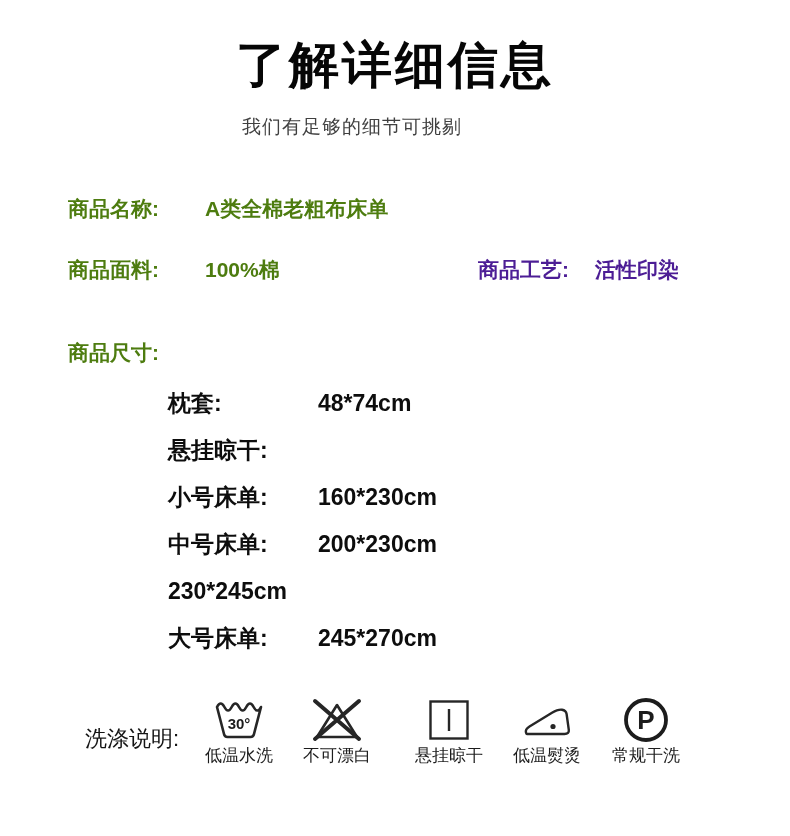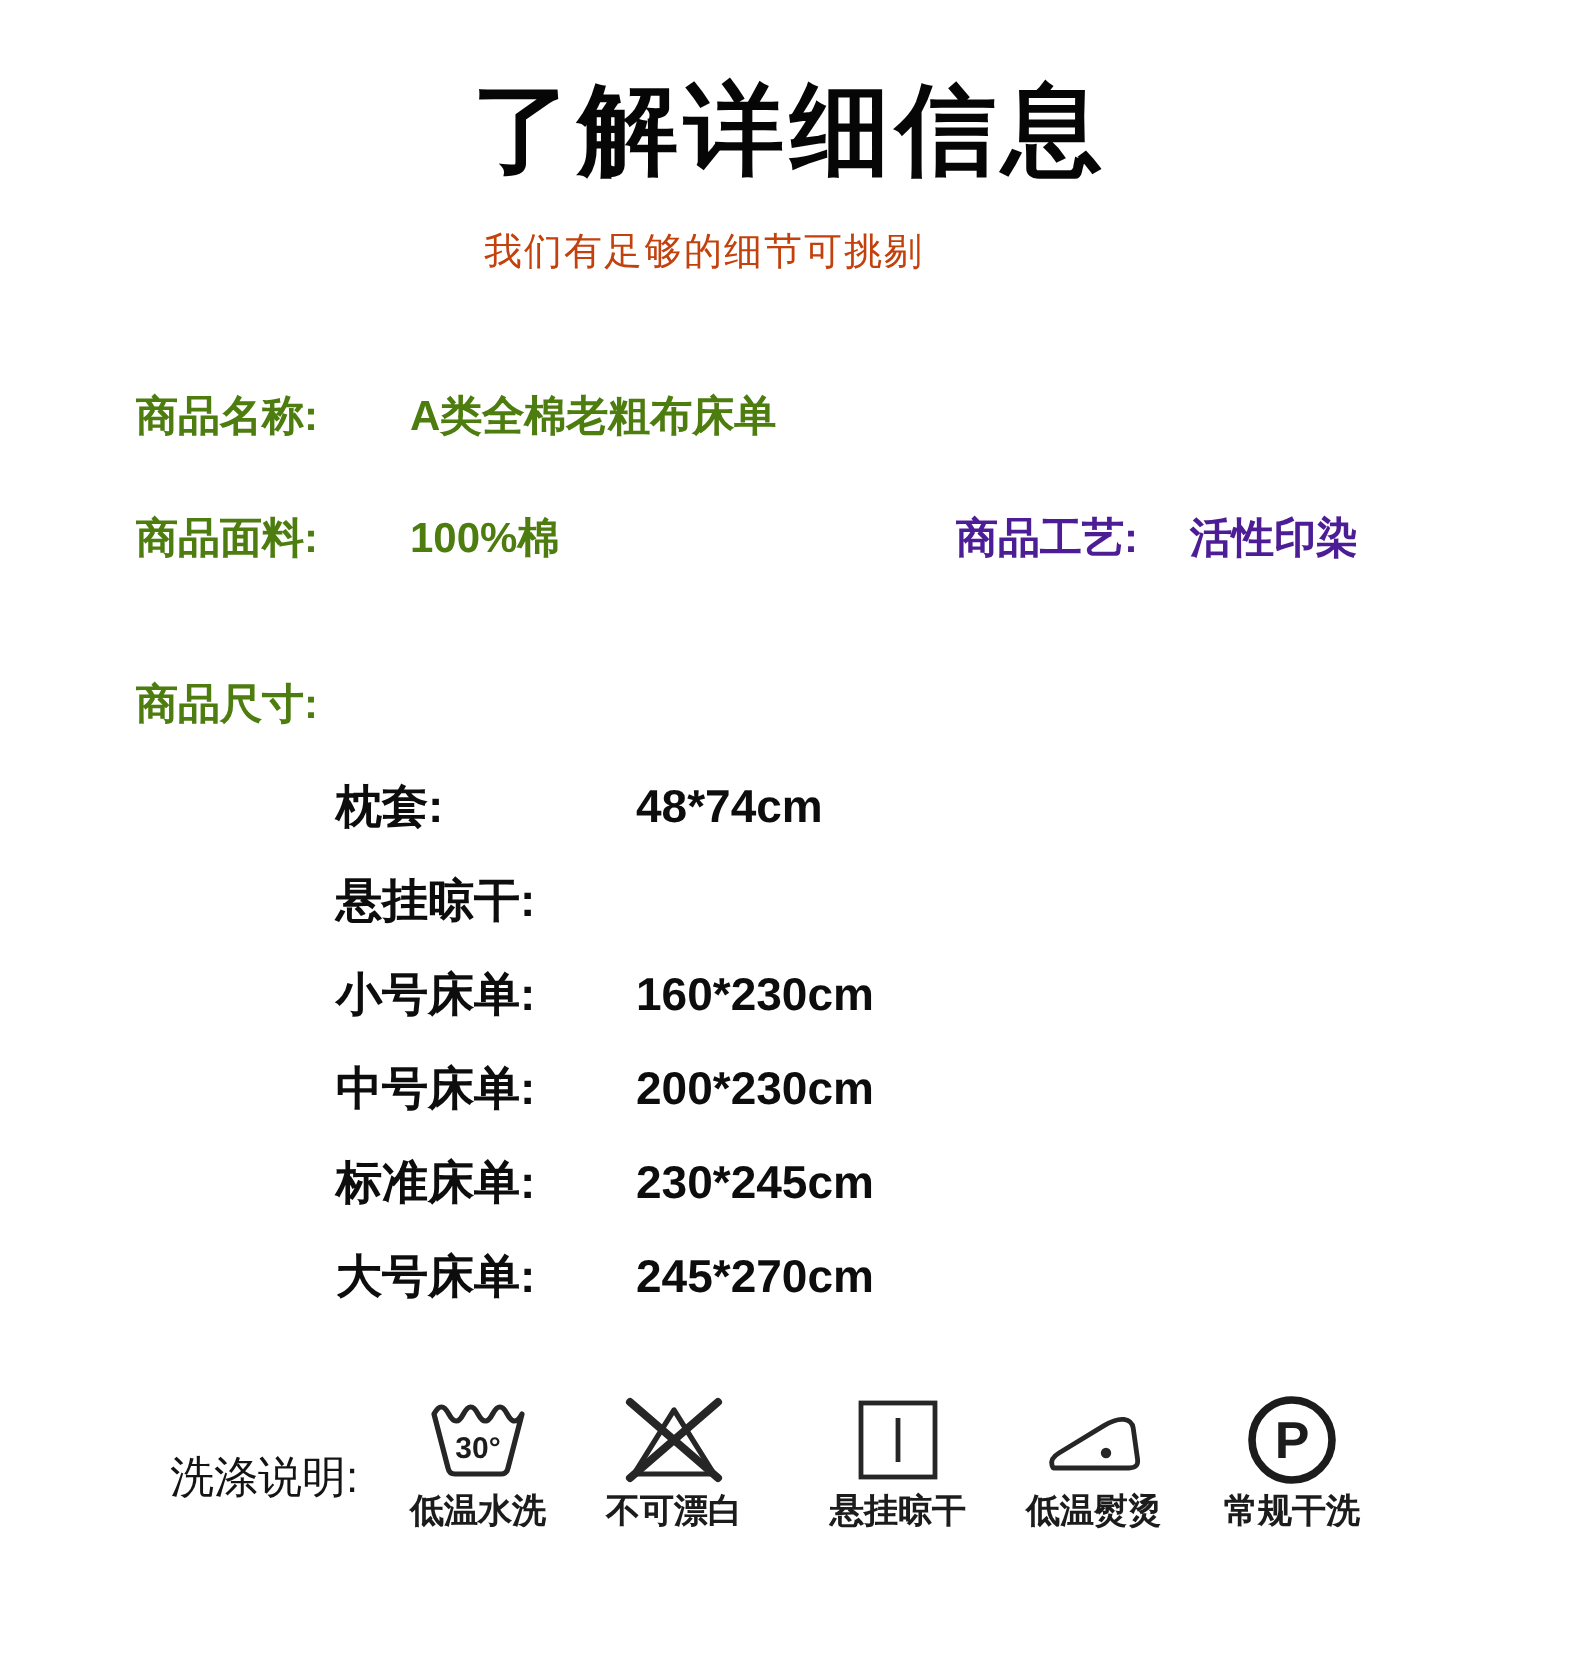--- a/index.html
+++ b/index.html
@@ -16,21 +16,21 @@
     text-align:center;
     font-size:50px;line-height:58px;
     font-weight:800;letter-spacing:3px;
     color:#060606;
   }
   .subtitle{
     position:absolute;top:114px;left:0;width:704px;
     text-align:center;
     font-size:19px;line-height:26px;
     font-weight:500;letter-spacing:1px;
-    color:#c2410c;
+    color:#404040;
   }
   .info-row{
     position:absolute;left:68px;
     display:flex;align-items:baseline;
     font-size:21px;line-height:28px;font-weight:700;color:#4d7c0f;
   }
   .row-name{top:195px;}
   .row-fabric{top:256px;}
   .row-craft{position:absolute;left:478px;top:256px;display:flex;align-items:baseline;
     font-size:21px;line-height:28px;font-weight:700;color:#4c1d95;}
@@ -47,21 +47,21 @@
   .size-value{display:inline-block;}
   .wash-label{
     position:absolute;left:85px;top:726px;
     font-size:22px;line-height:26px;font-weight:500;color:#141414;
   }
   .wash-item{
     position:absolute;top:698px;width:100px;
     display:flex;flex-direction:column;align-items:center;
   }
   .wash-item .icn{height:44px;display:flex;align-items:center;justify-content:center;}
-  .wash-item .cap{margin-top:4px;font-size:17px;line-height:20px;color:#1c1c1c;font-weight:700;white-space:nowrap;}
+  .wash-item .cap{margin-top:4px;font-size:17px;line-height:20px;color:#1c1c1c;font-weight:400;white-space:nowrap;}
   .wi-1{left:189px;} .wi-2{left:287px;} .wi-3{left:399px;} .wi-4{left:497px;} .wi-5{left:596px;}
   svg{display:block;}
   svg text{font-family:"Liberation Sans", sans-serif;}
 </style>
 </head>
 <body>
 
 <div class="page">
 
   <div class="title">了解详细信息</div>
@@ -94,21 +94,20 @@
       </div>
       <div class="size-row">
         <span class="size-label">小号床单:</span>
         <span class="size-value">160*230cm</span>
       </div>
       <div class="size-row">
         <span class="size-label">中号床单:</span>
         <span class="size-value">200*230cm</span>
       </div>
       <div class="size-row">
-        <span class="size-label">标准床单:</span>
         <span class="size-value">230*245cm</span>
       </div>
       <div class="size-row">
         <span class="size-label">大号床单:</span>
         <span class="size-value">245*270cm</span>
       </div>
     </div>
 
   <div class="wash-label">洗涤说明:</div>
 

